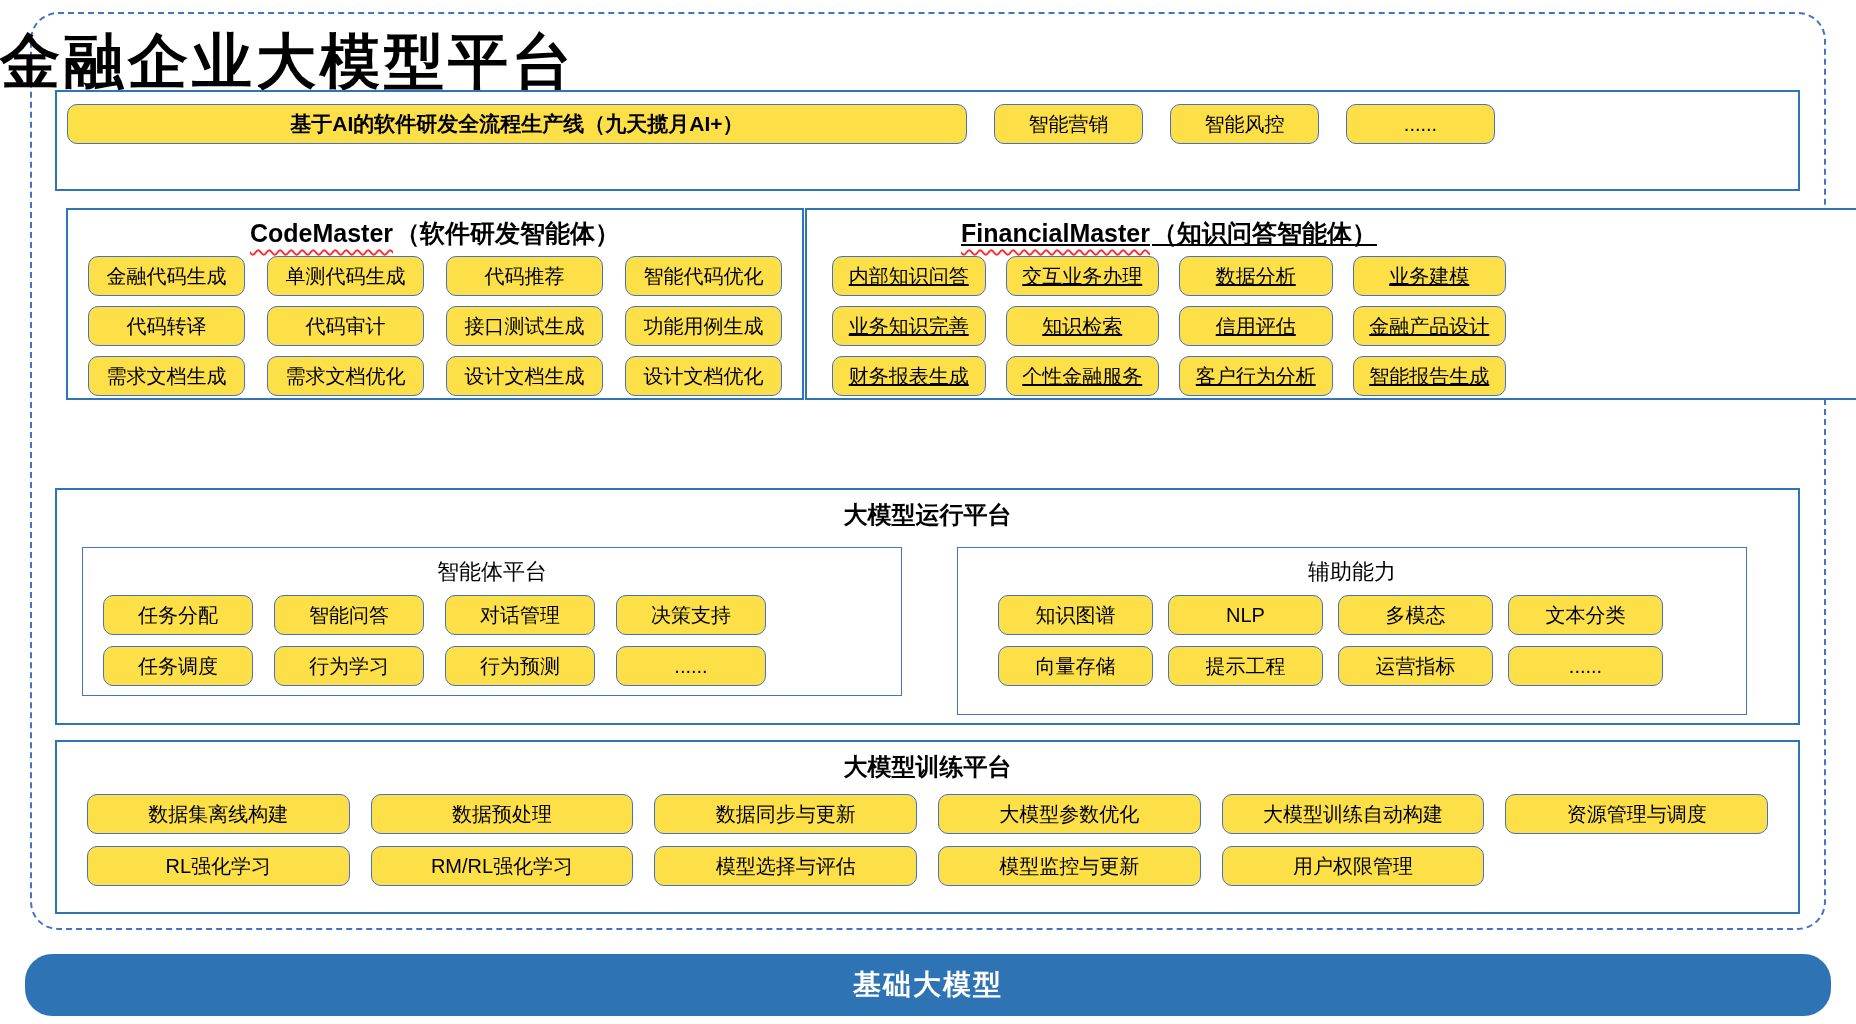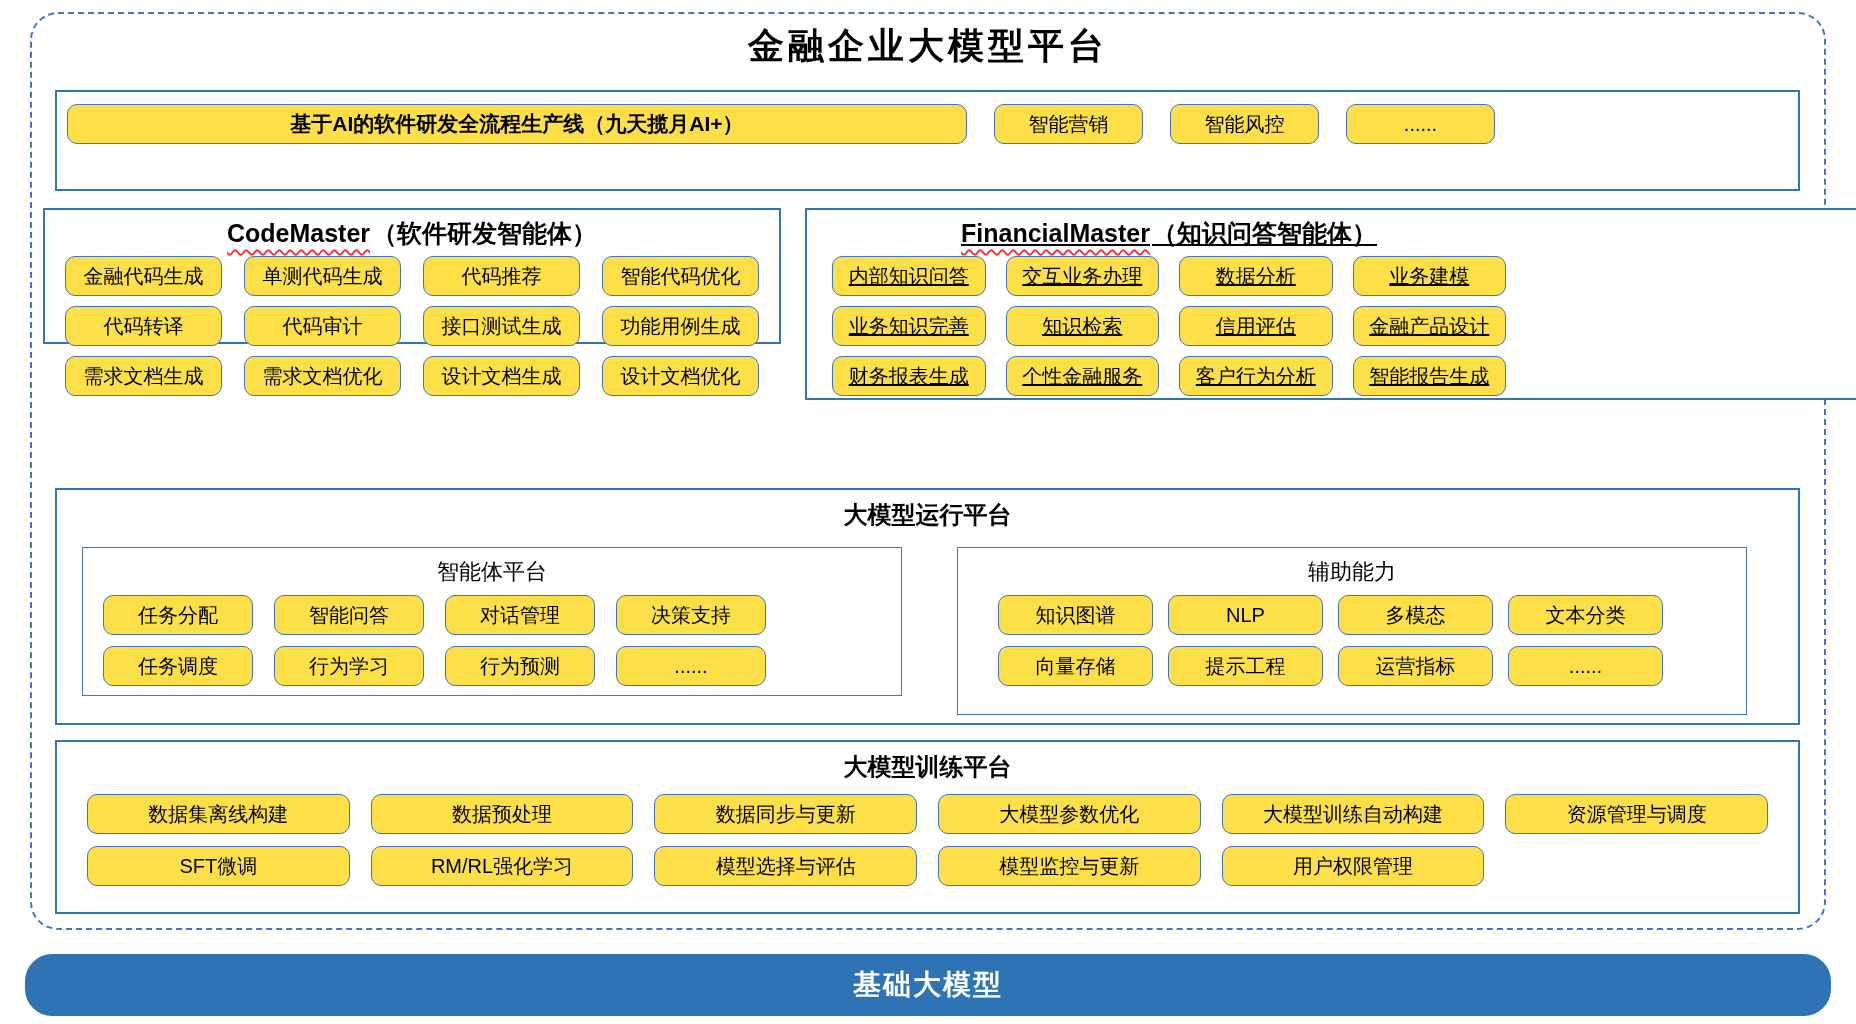--- a/index.html
+++ b/index.html
@@ -13,22 +13,22 @@
     background:#fff; overflow:hidden;
     --accent:#2E75B5; --chipb:#4472C4; --dashed:#4472C4;
     --barbg:#2E74B5; --bartx:#ffffff; --squig:#FF2A2A;
   }
   .outer-frame {
     position:absolute; left:30px; top:12px; width:1796px; height:918px;
     border:2px dashed var(--dashed); border-radius:28px;
   }
   .main-title {
     position:absolute; left:0; top:22px; width:100%;
-    text-align:center; font-family:Liberation Sans, sans-serif;
-    font-size:36px; font-weight:700; letter-spacing:4px;
+    text-align:left; font-family:Liberation Sans, sans-serif;
+    font-size:60px; font-weight:700; letter-spacing:4px;
   }
   .box {
     position:absolute; background:#fff;
     border:2px solid var(--accent);
   }
   .sec-header { text-align:center; font-size:22px; font-weight:700; padding-top:9px; }
   .sec-header.big { font-size:24px; }
 
   .chip {
     border:1.5px solid var(--chipb); border-radius:10px; background:#fde047;
@@ -36,21 +36,21 @@
     font-size:20px; white-space:nowrap;
   }
 
   
   .sec-app { left:55px; top:90px; width:1745px; height:101px; }
   .app-row { display:flex; gap:27px; margin-top:12px; padding:0 10px; }
   .app-row .pipeline { width:900px; font-weight:700; font-size:21px; flex:none; }
   .app-row .app-chip { width:149px; flex:none; }
 
   
-  .sec-cm { left:43px; top:208px; width:738px; height:136px; }
+  .sec-cm { left:66px; top:208px; width:738px; height:192px; }
   .sec-fm { left:805px; top:208px; width:1110px; height:192px;text-decoration:underline; }
   .agent-title { text-align:center; font-size:25px; font-weight:700; padding-top:7px; height:44px; }
   .agent-title .zh { margin-left:2px; }
   .squiggle {
     text-decoration-line:underline; text-decoration-style:wavy;
     text-decoration-color:var(--squig); text-decoration-thickness:2px;
     text-underline-offset:7px;
   }
   .grid4 {
     display:grid; grid-template-columns:repeat(4,1fr);
@@ -180,21 +180,21 @@
 
   <section class="box sec-train">
     <div class="sec-header big">大模型训练平台</div>
     <div class="train-grid">
         <div class="chip">数据集离线构建</div>
         <div class="chip">数据预处理</div>
         <div class="chip">数据同步与更新</div>
         <div class="chip">大模型参数优化</div>
         <div class="chip">大模型训练自动构建</div>
         <div class="chip">资源管理与调度</div>
-        <div class="chip">SFT微调</div>
+        <div class="chip">RL强化学习</div>
         <div class="chip">RM/RL强化学习</div>
         <div class="chip">模型选择与评估</div>
         <div class="chip">模型监控与更新</div>
         <div class="chip">用户权限管理</div>
       </div>
   </section>
 
   <div class="base-bar">
     <span>基础大模型</span>
   </div>

